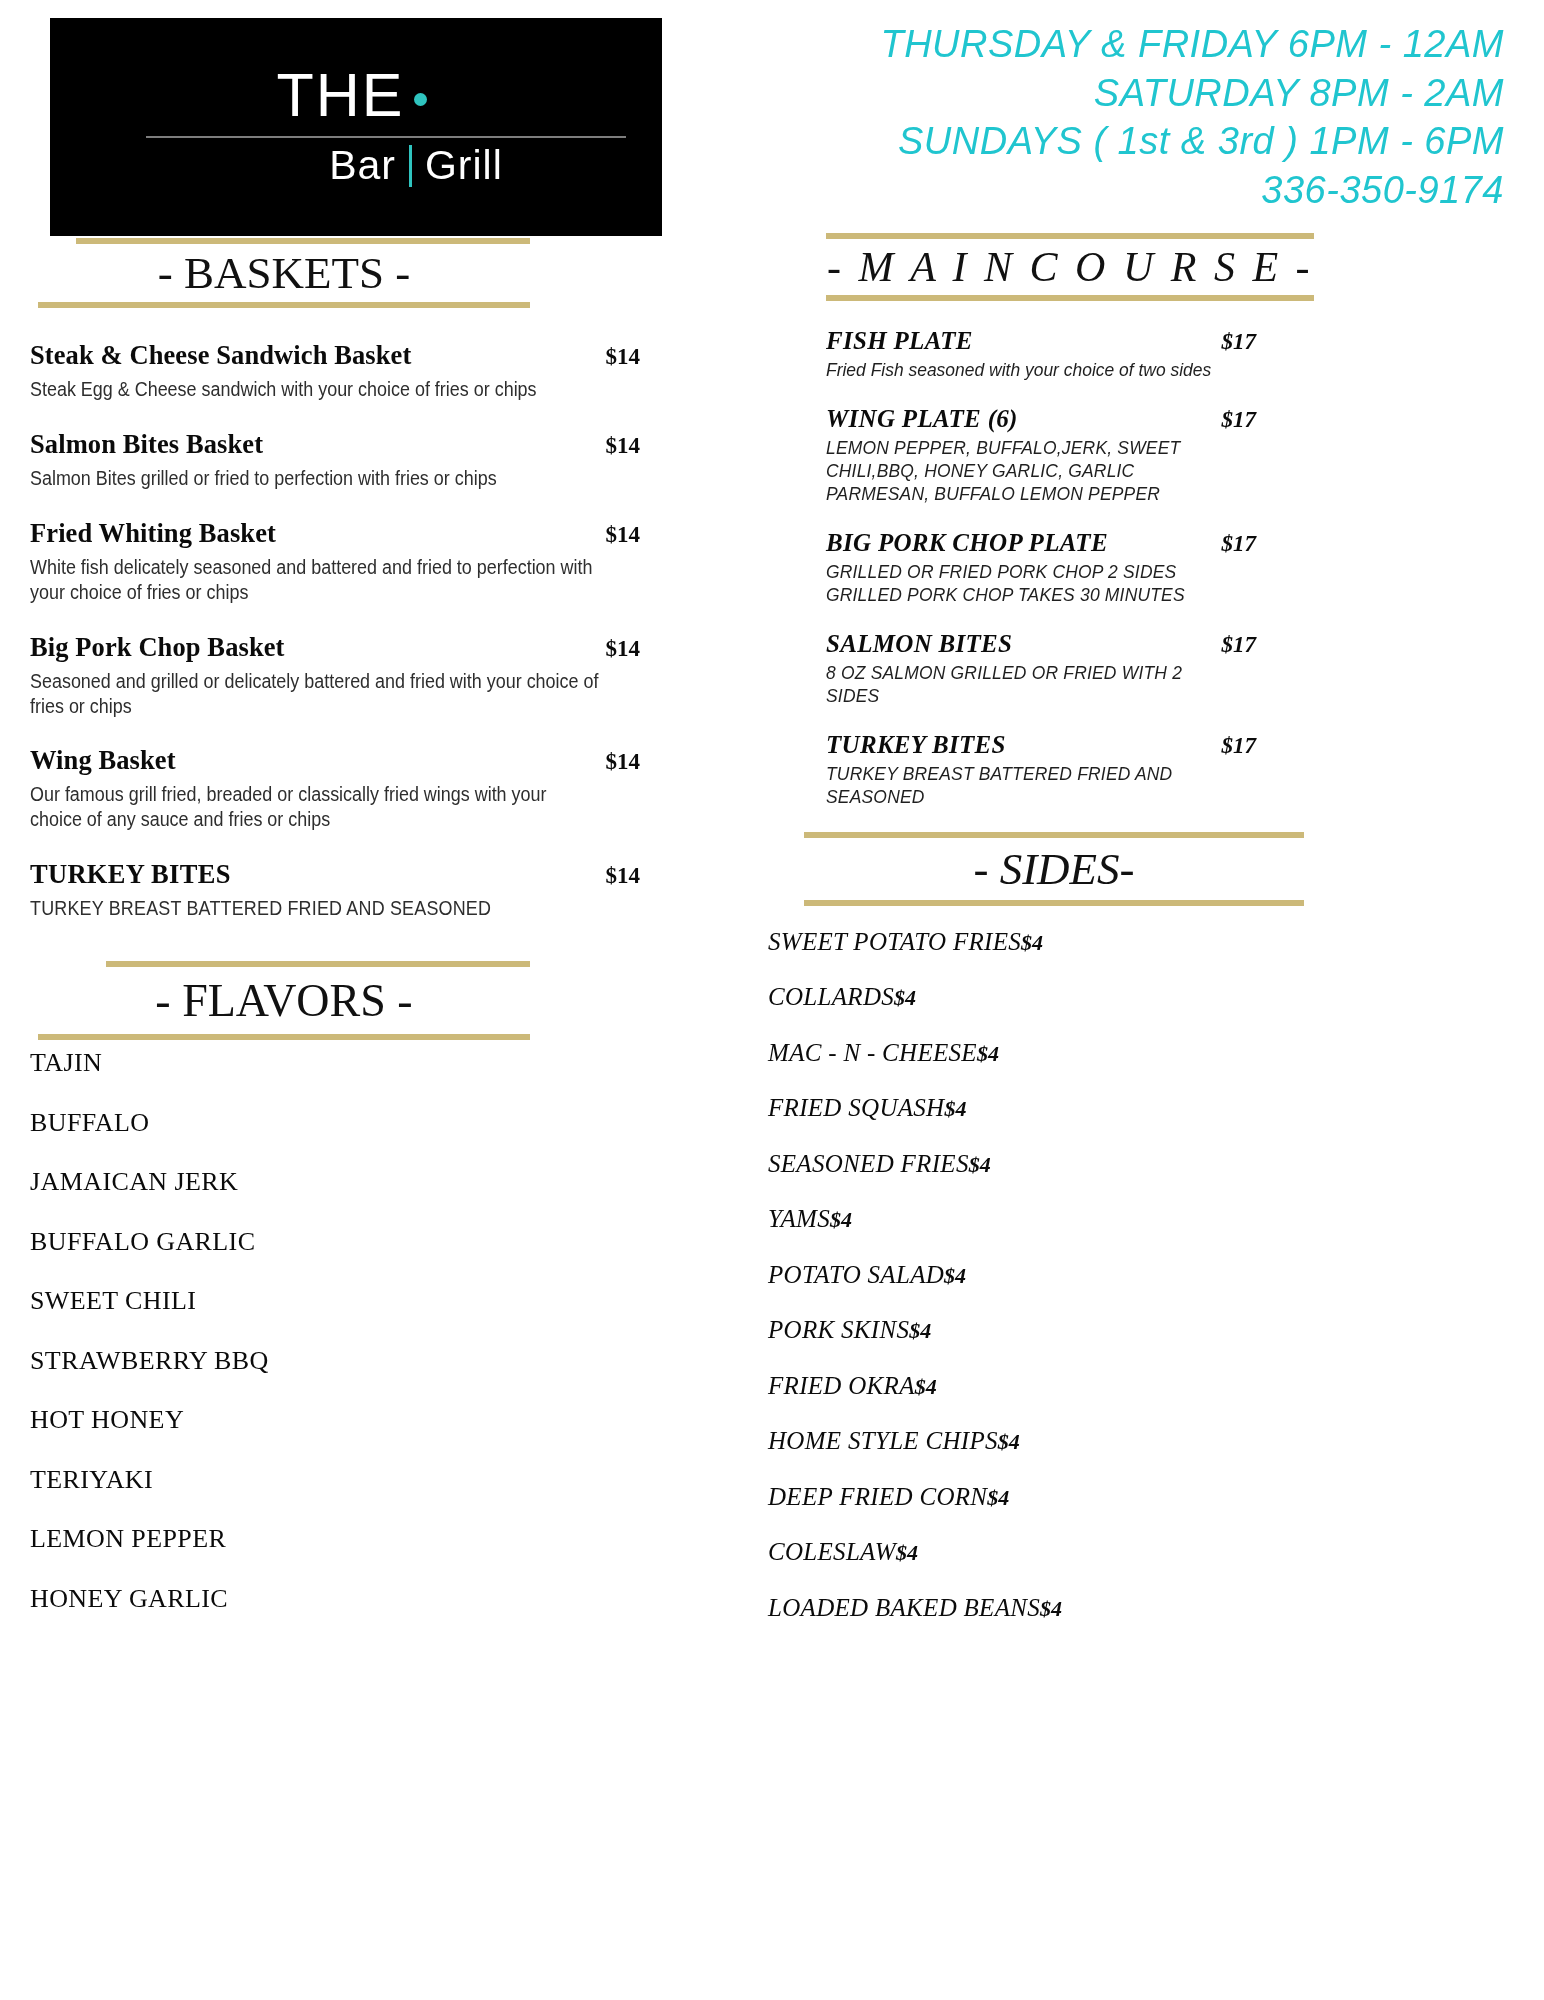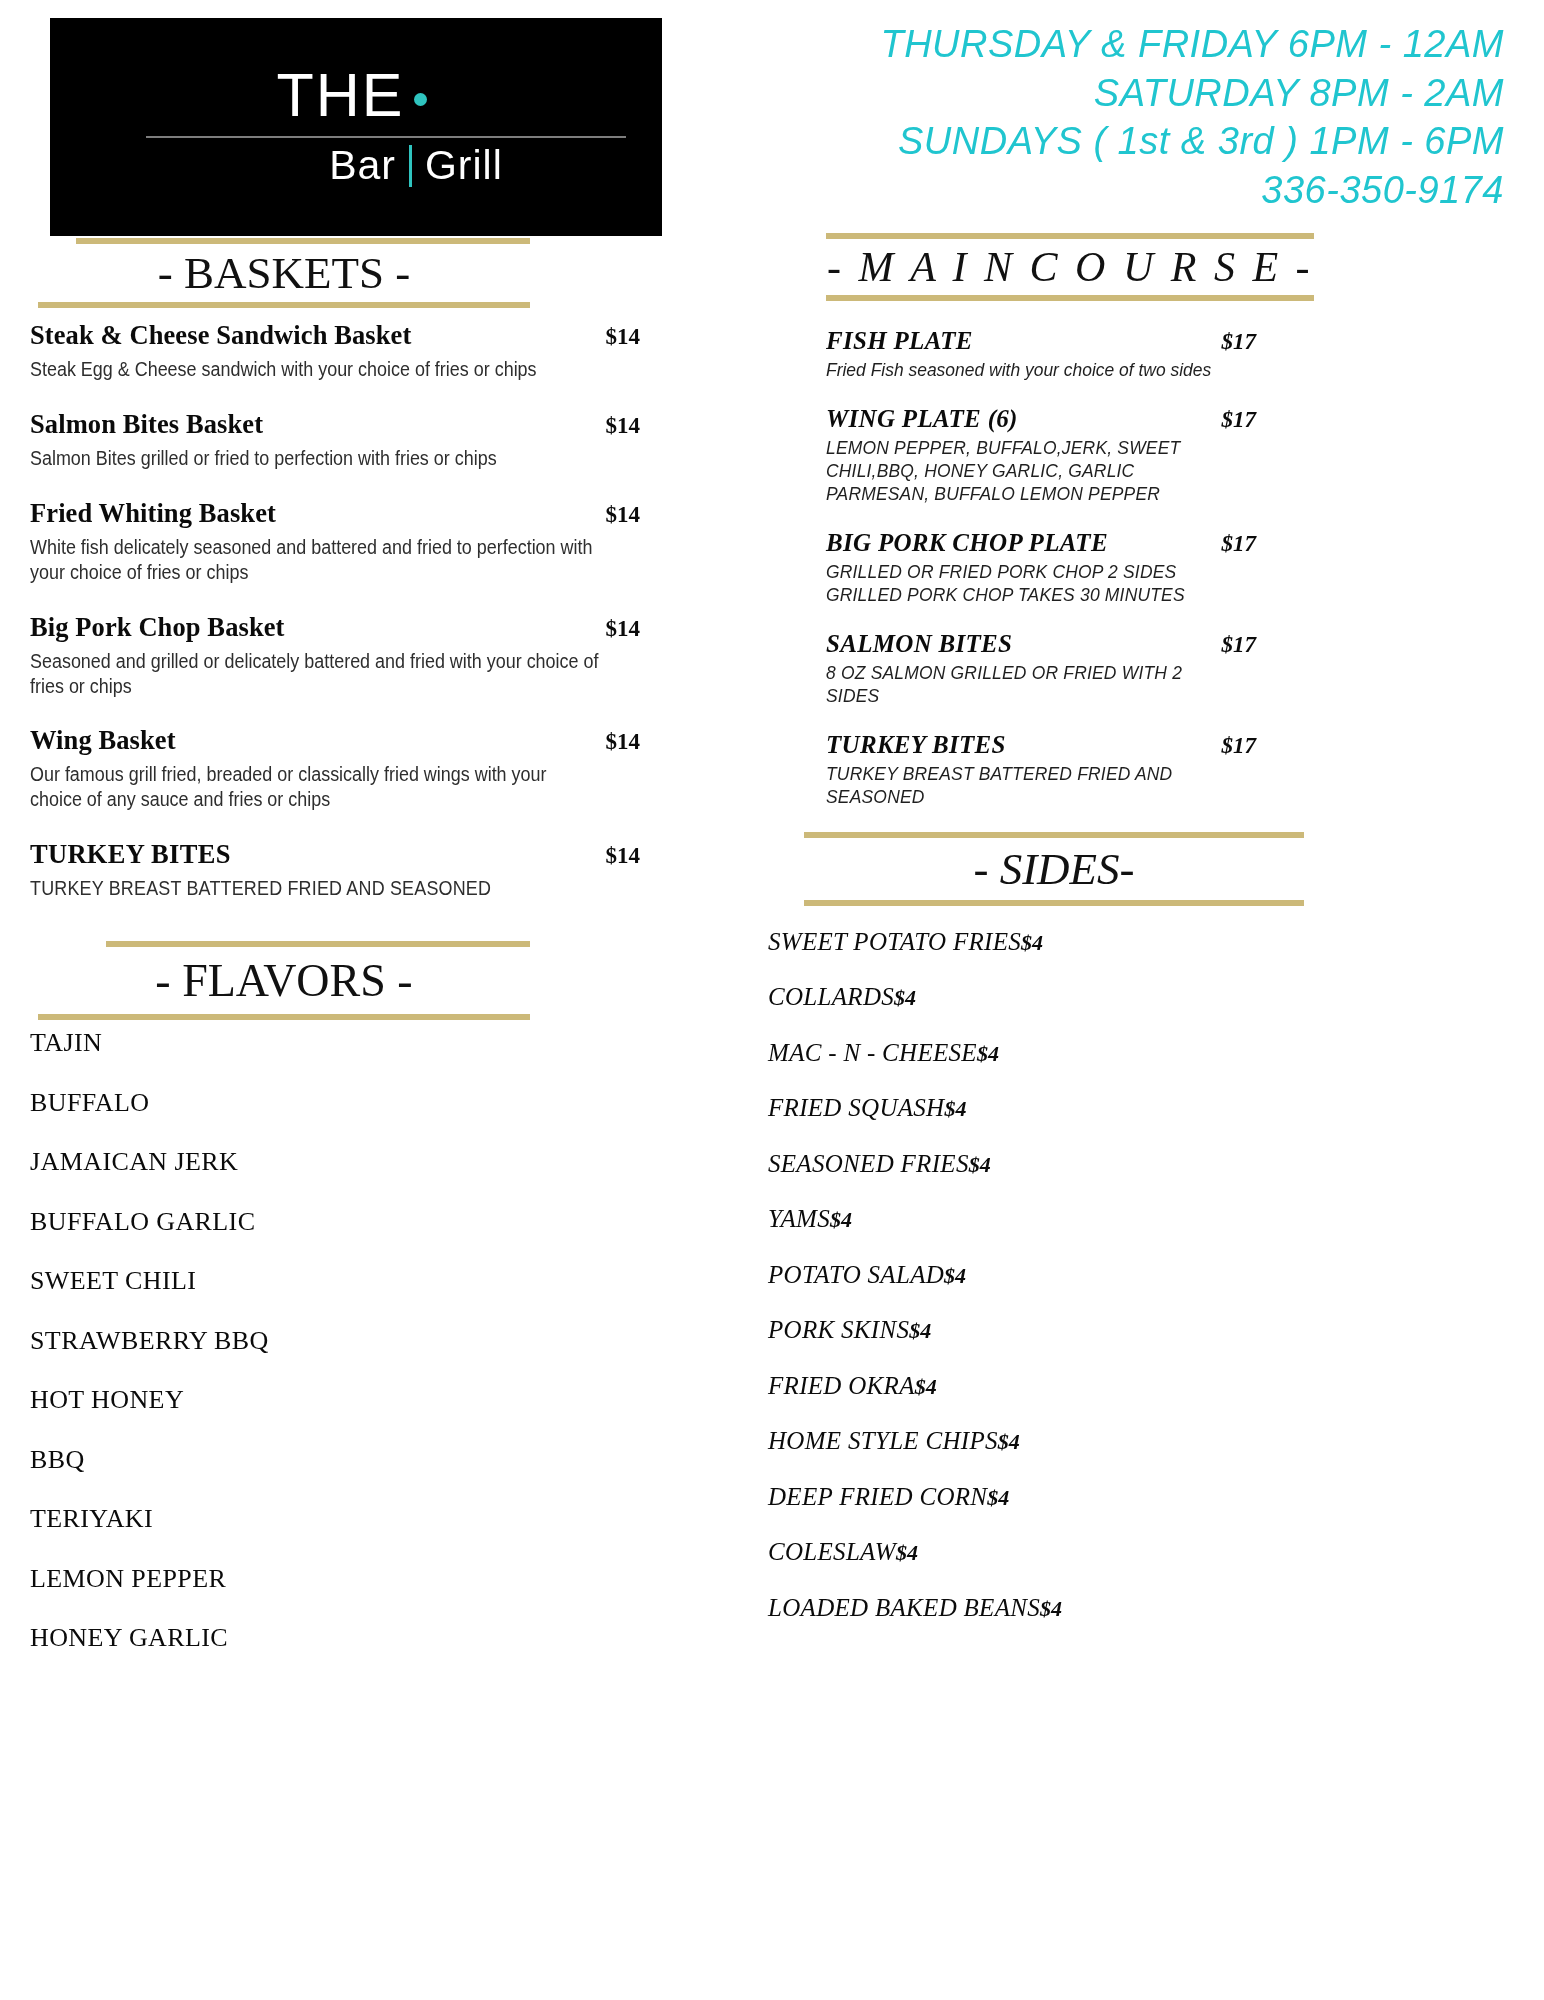--- a/index.html
+++ b/index.html
@@ -119,21 +119,21 @@
     font-size: 19.5px;
     line-height: 1.28;
     color: #2e2e2e;
     margin-top: 6px;
     transform: scaleX(0.92);
     transform-origin: left top;
     max-width: 620px;
   }
   .item-desc.caps { letter-spacing: 0.2px; }
 
-  .baskets-list { margin-top: 12px; }
+  .baskets-list { margin-top: 32px; }
   .baskets-list .item { margin-bottom: 27px; }
   .baskets-list .item-row { width: 610px; }
 
   
   .flavors-head { margin: 40px 0 0 8px; width: 492px; }
   .flavors-head .rule-top { margin-left: 68px; width: 424px; }
   .flavors-head .rule-bot { margin-left: 0; width: 492px; }
   .flavors-head .title { font-size: 46px; padding: 8px 0 6px; }
 
   .flavor-list { margin-top: 8px; }
@@ -283,21 +283,20 @@
     </div>
 
     <div class="flavor-list">
       <div class="flavor-item">TAJIN</div>
       <div class="flavor-item">BUFFALO</div>
       <div class="flavor-item">JAMAICAN JERK</div>
       <div class="flavor-item">BUFFALO GARLIC</div>
       <div class="flavor-item">SWEET CHILI</div>
       <div class="flavor-item">STRAWBERRY BBQ</div>
       <div class="flavor-item">HOT HONEY</div>
-      <div class="flavor-item">BBQ</div>
       <div class="flavor-item">TERIYAKI</div>
       <div class="flavor-item">LEMON PEPPER</div>
       <div class="flavor-item">HONEY GARLIC</div>
     </div>
 
   </div>
 
   <div class="col-right">
 
     <div class="hours">

